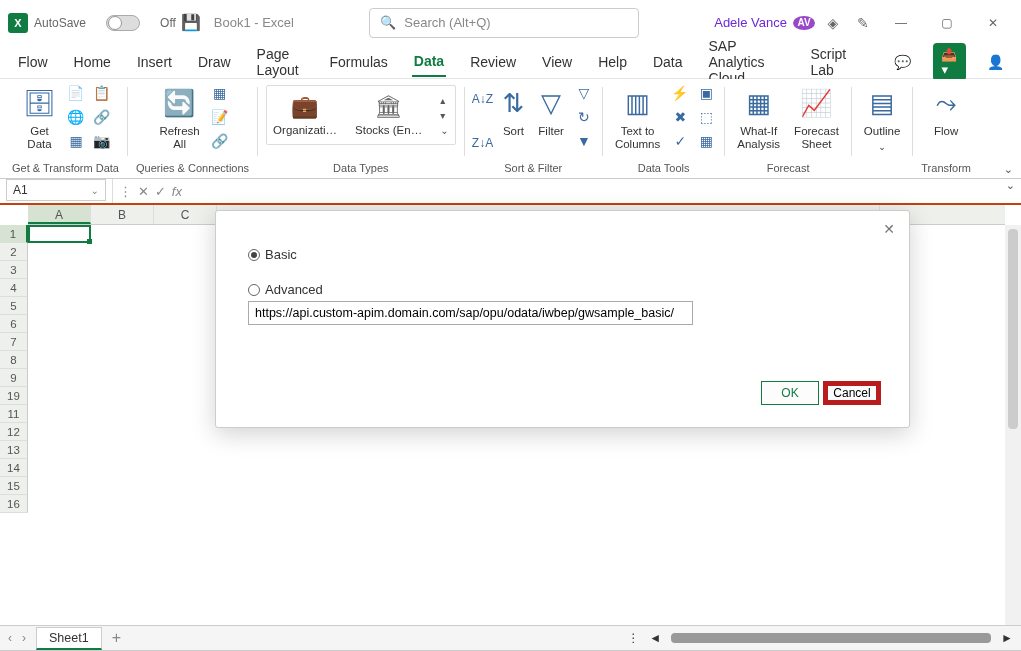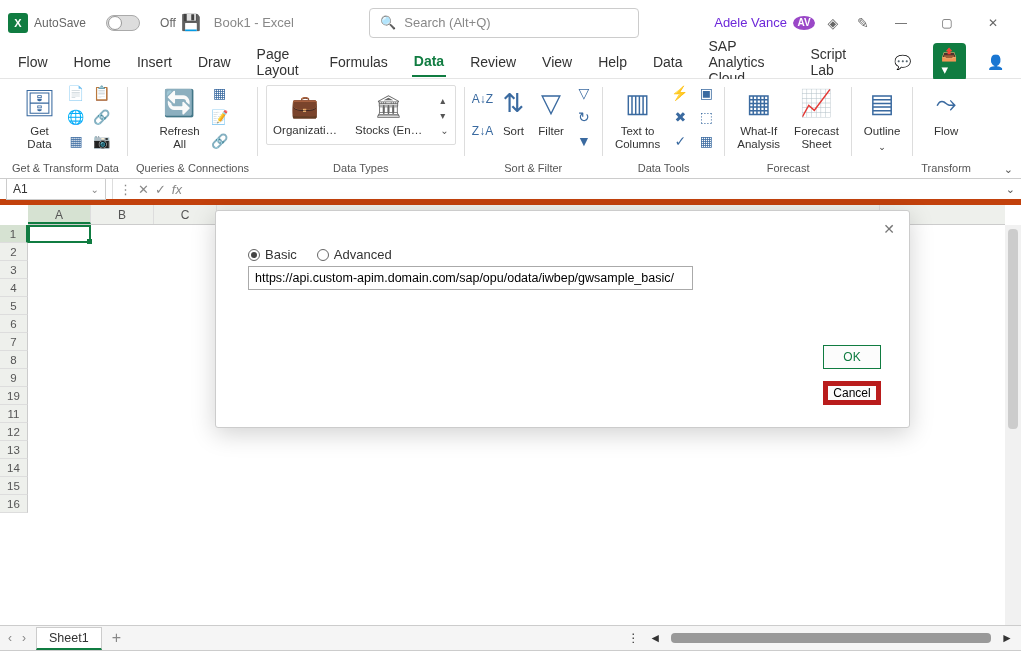--- a/index.html
+++ b/index.html
@@ -37,21 +37,21 @@
 .big-btn .ic { font-size: 26px; color: #3a6aa0; height: 34px; display: flex; align-items: center; }
 .small-stack { display: flex; flex-direction: column; gap: 4px; }
 .sm-ic { width: 20px; height: 20px; font-size: 14px; color: #3a6aa0; display: flex; align-items: center; justify-content: center; }
 .data-type-box { border: 1px solid #ddd; border-radius: 2px; padding: 6px; display: flex; gap: 18px; align-items: center; height: 60px; margin-top: 2px; }
 .dt-item { display: flex; flex-direction: column; align-items: center; font-size: 11.5px; gap: 4px; }
 .dt-item .ic { font-size: 22px; color: #666; }
 .dt-arrows { display: flex; flex-direction: column; gap: 4px; font-size: 10px; color: #555; }
 .ribbon-collapse { position: absolute; right: 8px; bottom: 2px; font-size: 11px; color: #555; }
 
 
-.formula-bar { height: 26px; background: #fff; border-bottom: 6px solid #c2410c; display: flex; align-items: center; }
+.formula-bar { height: 26px; background: #fff; border-bottom: 2px solid #c2410c; display: flex; }
 .name-box { width: 100px; height: 22px; border: 1px solid #ccc; margin: 0 6px; padding: 0 6px; display: flex; align-items: center; justify-content: space-between; font-size: 12px; }
 .fx-icons { display: flex; gap: 6px; padding: 0 6px; color: #888; font-size: 13px; border-left: 1px solid #ddd; height: 100%; align-items: center; }
 .fx-input { flex: 1; height: 22px; padding: 0 6px; }
 .formula-expand { position: absolute; right: 6px; color: #555; font-size: 11px; }
 
 
 .grid-area { position: relative; background: #fff; height: 420px; display: flex; }
 .col-headers { position: absolute; top: 0; left: 28px; right: 16px; height: 20px; display: flex; background: #eef0ec; border-bottom: 1px solid #ccc; }
 .col-h { width: 63px; text-align: center; font-size: 12px; color: #555; border-right: 1px solid #ddd; line-height: 20px; }
 .col-h.sel { background: #d6e2d2; border-bottom: 2px solid #107c41; }
@@ -71,27 +71,27 @@
 .sheet-add { color: #888; font-size: 16px; }
 
 
 .status-bar { height: 23px; background: #f5f5f5; border-top: 1px solid #ccc; display: flex; align-items: center; padding: 0 12px; font-size: 12px; color: #555; gap: 14px; }
 .status-bar .spacer { flex: 1; }
 
 
 .dialog { position: absolute; top: 210px; left: 215px; width: 695px; height: 218px; background: #fff; border: 1px solid #ccc; border-radius: 3px; box-shadow: 0 6px 24px rgba(0,0,0,0.18); padding: 22px 32px; }
 .dialog-title { font-size: 22px; color: #107c41; font-weight: 400; }
 .dialog-close { position: absolute; top: 10px; right: 14px; color: #777; font-size: 14px; cursor: pointer; }
-.radio-row { display: flex; gap: 20px; margin-top: 14px; font-size: 13px; }
+.radio-row { display: flex; gap: 20px; margin-top: 14px; font-size: 13px; flex-direction: column; }
 .radio { display: flex; align-items: center; gap: 5px; }
 .radio-circle { width: 12px; height: 12px; border: 1px solid #666; border-radius: 50%; display: flex; align-items: center; justify-content: center; }
 .radio-circle.checked::after { content:""; width:6px; height:6px; background:#444; border-radius:50%; }
 .field-label { font-size: 12px; margin-top: 12px; color: #555; }
 .url-input { width: 445px; height: 24px; border: 1px solid #aaa; margin-top: 4px; padding: 0 6px; font-size: 12.5px; }
-.dialog-buttons { position: absolute; right: 28px; bottom: 22px; display: flex; gap: 12px; flex-direction: column; }
+.dialog-buttons { position: absolute; right: 28px; bottom: 22px; display: flex; gap: 4px; }
 .dlg-btn { width: 58px; height: 24px; border: 5px solid #b91c1c; background: #fcfcfc; font-size: 12px; cursor: pointer; }
 .dlg-btn.primary { border: 1px solid #107c41; color: #107c41; }
 </style>
 </head>
 <body>
 
 <div class="titlebar">
   <div class="app-icon">X</div>
   <div class="autosave-group">
     <span>AutoSave</span>
@@ -191,21 +191,21 @@
           <span>⌄</span>
         </div>
       </div>
     </div>
     <div class="group-label">Data Types</div>
   </div>
   <div class="sep"></div>
 
   <div class="group">
     <div class="group-content">
-      <div class="small-stack" style="gap:12px;padding-top:6px">
+      <div class="small-stack" style="gap:24px;padding-top:6px">
         <span class="sm-ic" style="font-size:12px">A↓Z</span>
         <span class="sm-ic" style="font-size:12px">Z↓A</span>
       </div>
       <div class="big-btn">
         <span class="ic">⇅</span>
         <span>Sort</span>
       </div>
       <div class="big-btn">
         <span class="ic">▽</span>
         <span>Filter</span>

